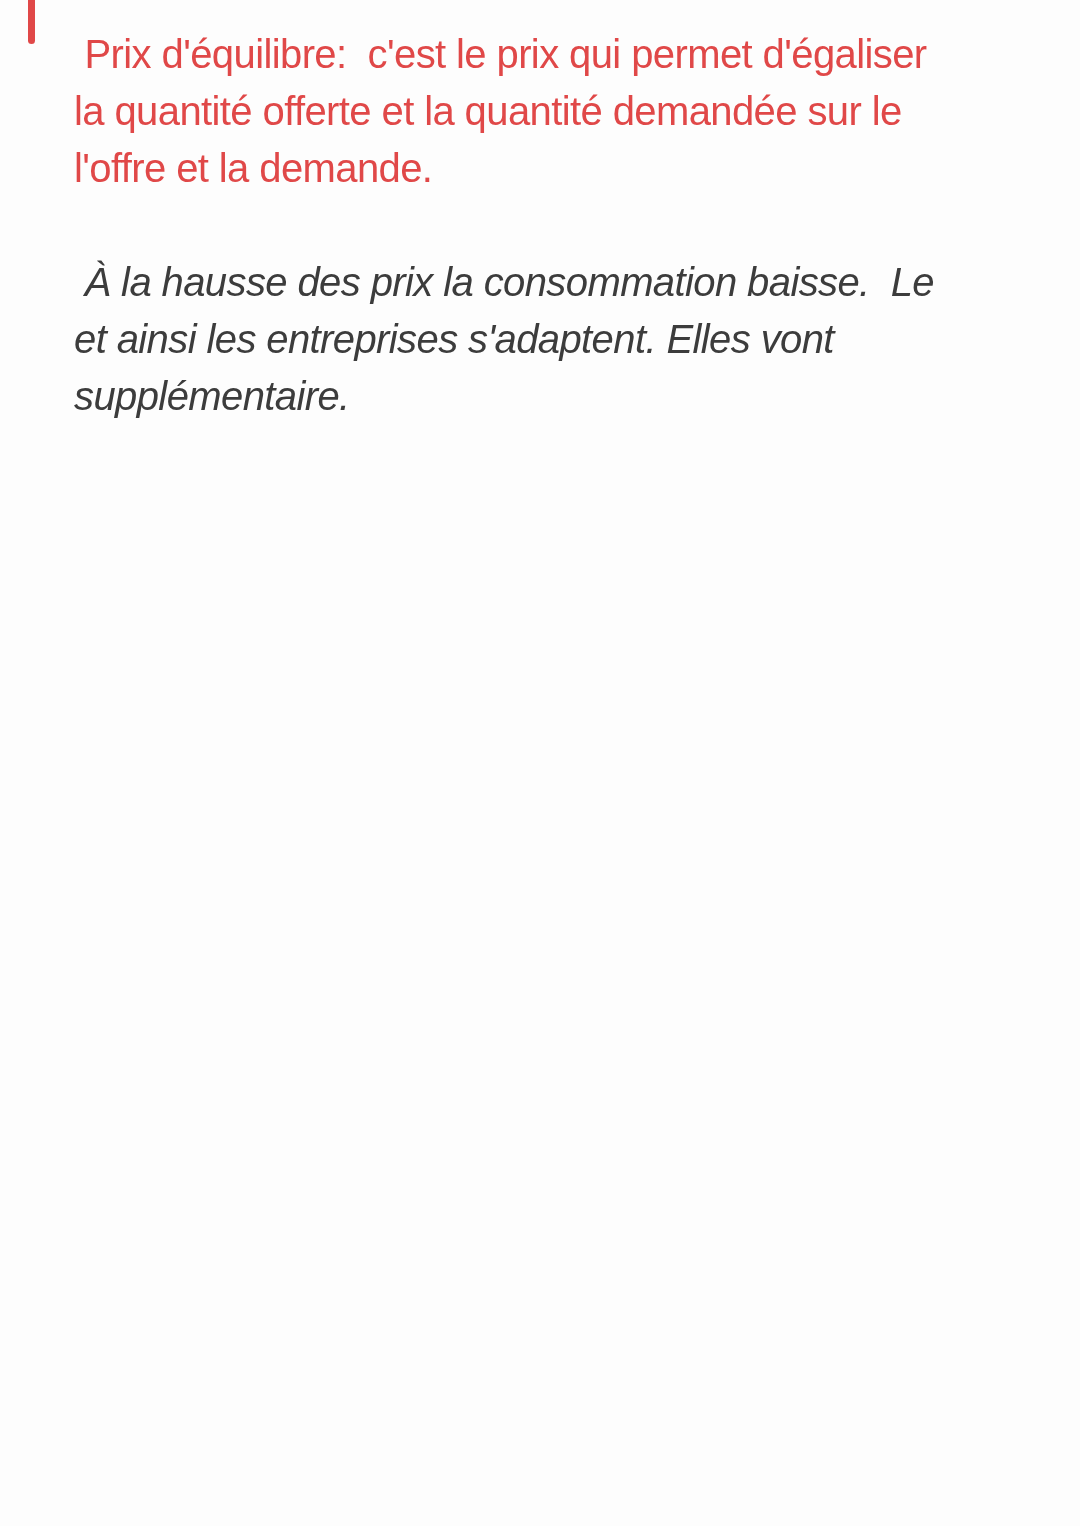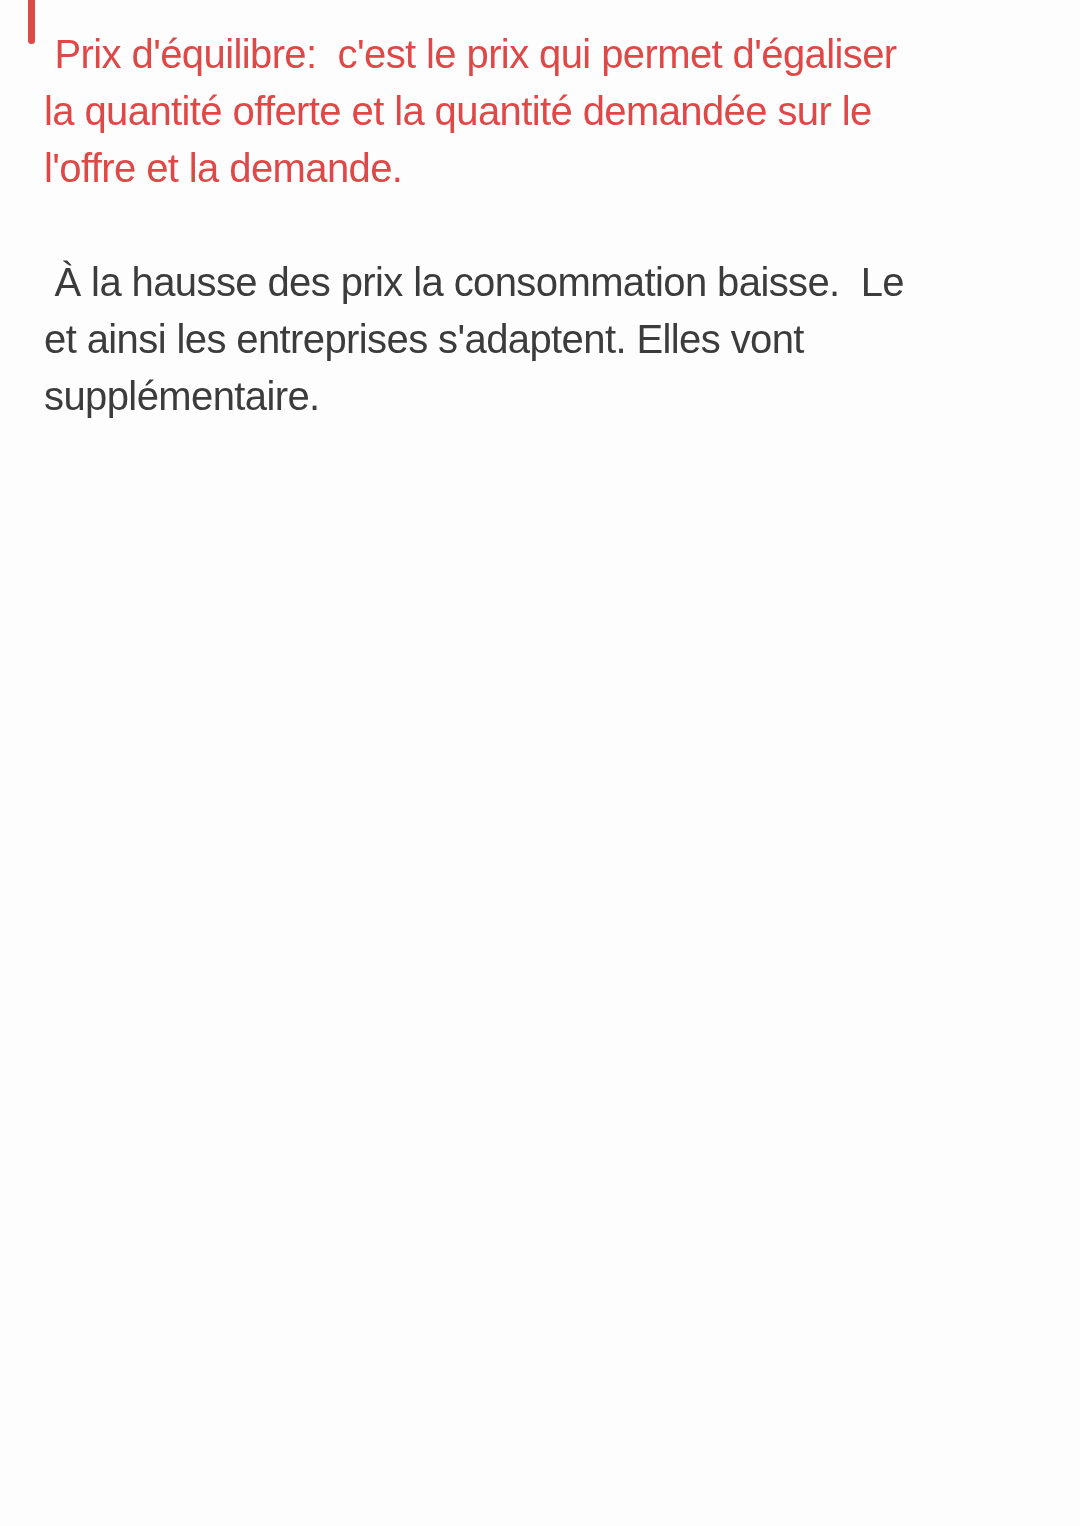--- a/index.html
+++ b/index.html
@@ -18,33 +18,33 @@
   .pen-mark {
     position: absolute;
     left: 28px;
     top: 0;
     width: 7px;
     height: 44px;
     background: #e04848;
     border-radius: 0 0 4px 4px;
   }
   .content {
-    padding: 26px 30px 0 44px;
+    padding: 26px 30px 0 74px;
   }
   .para {
     margin: 0 0 57px 0;
   }
   .line {
     white-space: pre;
     font-size: 40px;
     line-height: 57px;
     letter-spacing: -0.6px;
   }
   .para-red .line { color: #e04848; }
-  .para-dark .line { color: #3c3c3c; }
+  .para-dark .line { color: #3c3c3c; font-style: italic; }
 </style>
 </head>
 <body>
 
 <div class="page">
 
   <div class="pen-mark"></div>
 
   <div class="content">
 

